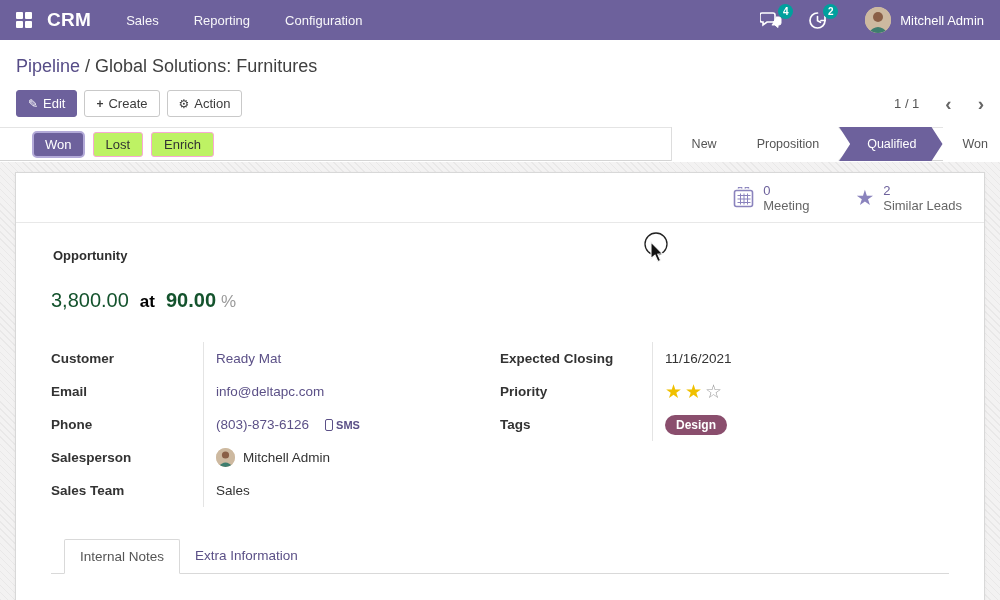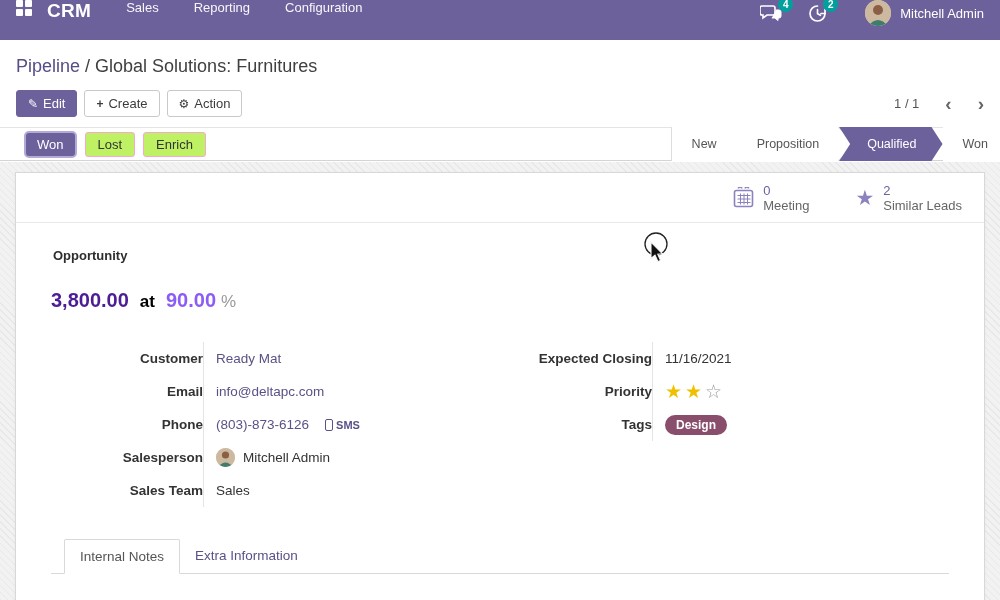--- a/index.html
+++ b/index.html
@@ -1,20 +1,20 @@
 <!DOCTYPE html>
 <html><head>
 <meta charset="utf-8">
 <style>
   * { margin:0; padding:0; box-sizing:border-box; }
   html,body { width:1000px; height:600px; overflow:hidden;
     font-family:"Liberation Sans", sans-serif; background:#fff; position:relative; }
 
   
-  .navbar { height:40px; background:#6d619c; display:flex; align-items:flex-start;
+  .navbar { height:40px; background:#6d619c; display:flex; align-items:center;
     padding:0 16px; color:#fff; }
   .apps-grid { display:grid; grid-template-columns:7px 7px; grid-gap:2px; cursor:pointer; }
   .apps-grid i { width:7px; height:7px; background:#fff; border-radius:1px; display:block; }
   .brand { font-size:19px; font-weight:bold; margin-left:15px; letter-spacing:.3px; cursor:pointer; }
   .nav-menu { font-size:13px; margin-left:35px; cursor:pointer; opacity:.95; }
   .nav-right { margin-left:auto; display:flex; align-items:center; }
   .nav-icon { position:relative; cursor:pointer; display:flex; align-items:center; }
   .nav-icon + .nav-icon { margin-left:26px; }
   .badge { position:absolute; top:-7px; right:-11px; background:#00a09d; color:#fff;
     font-size:10px; font-weight:bold; min-width:15px; height:15px; line-height:15px;
@@ -35,21 +35,21 @@
   .btn-primary { background:#6d619c; border-color:#6d619c; color:#fff; }
   .btn + .btn { margin-left:7px; }
   .btn .ico { font-size:12px; }
   .btn-action { margin-left:166px; }
   .pager { margin-left:auto; display:flex; align-items:center; color:#555; font-size:13px; }
   .pager-arrow { font-size:19px; line-height:14px; color:#666; cursor:pointer; margin-left:26px;
     font-weight:bold; background:none; border:none; }
 
   
   .status-row { height:34px; border-top:1px solid #e4e4e4; border-bottom:1px solid #d4d4d4;
-    background:#fff; display:flex; align-items:center; padding-left:24px; }
+    background:#fff; display:flex; align-items:center; padding-left:32px; }
   .sbtn { font-size:13px; height:25px; padding:0 12px; border-radius:3px; border:1px solid #f9a8d4;
     background:#bef264; color:#333; cursor:pointer; }
   .sbtn + .sbtn { margin-left:8px; }
   .sbtn-won { background:#6d619c; color:#fff; border:2px solid #b3aad8; border-radius:5px;
     padding:0 11px; height:27px; }
   .stages { margin-left:auto; display:flex; align-items:flex-start; height:34px;
     border-left:1px solid #ddd; margin-top:-1px; margin-bottom:-1px; }
   .stage { font-size:12.5px; color:#555; line-height:34px; padding:0 20px; cursor:pointer;
     position:relative; background:#fff; white-space:nowrap; }
   .stage.active { background:#6d619c; color:#fff;
@@ -73,29 +73,29 @@
   .smart-txt { display:flex; flex-direction:column; line-height:15px; font-size:13px; }
   .smart-count { color:#6d619c; }
   .smart-label { color:#666; }
   .smart-star { color:#8a83bd; font-size:21px; line-height:20px; }
 
   
   .sheet { padding:25px 35px 0; }
   .opp-type { font-size:13px; font-weight:bold; color:#2e2e2e; margin-left:2px; }
   .opp-title { font-size:27px; font-weight:bold; color:#1e1e1e; margin-top:3px; letter-spacing:.2px; }
   .amount-row { margin-top:26px; display:flex; align-items:baseline; font-size:20px; }
-  .amount { font-weight:bold; color:#4c1d95; }
+  .amount { font-weight:normal; color:#14532d; }
   .at { color:#000000; font-size:17px; margin:0 11px;font-weight:bold; }
-  .prob { font-weight:bold; color:#8b5cf6; }
+  .prob { font-weight:bold; color:#14532d; }
   .pct { color:#9a9a9a; font-size:17px; margin-left:5px; }
 
   .field-groups { display:flex; margin-top:30px; }
   .fgroup { width:452px; }
   .frow { display:flex; align-items:center; min-height:33px; }
-  .flabel { width:152px; font-size:13.5px; font-weight:bold; color:#333; flex:none;text-align:right; }
+  .flabel { width:152px; font-size:13.5px; font-weight:bold; color:#333; flex:none; }
   .fval { border-left:1px solid #e4e4e4; padding:6px 0 6px 12px; flex:1; font-size:13.5px;
     color:#333; display:flex; align-items:center; min-height:33px; }
   .flink { color:#5b5087; cursor:pointer; text-decoration:none; }
   .sms-btn { margin-left:16px; color:#5b5087; font-size:11px; font-weight:bold; cursor:pointer;
     display:inline-flex; align-items:center; gap:3px; }
   .phone-glyph { width:8px; height:12px; border:1px solid #5b5087; border-radius:2px; display:inline-block; }
   .avatar-sm { width:19px; height:19px; border-radius:50%; overflow:hidden; background:#d9c6ae;
     margin-right:8px; flex:none; }
   .star { font-size:19px; cursor:pointer; line-height:19px; margin-right:3px; }
   .star.filled { color:#f0c000; }

